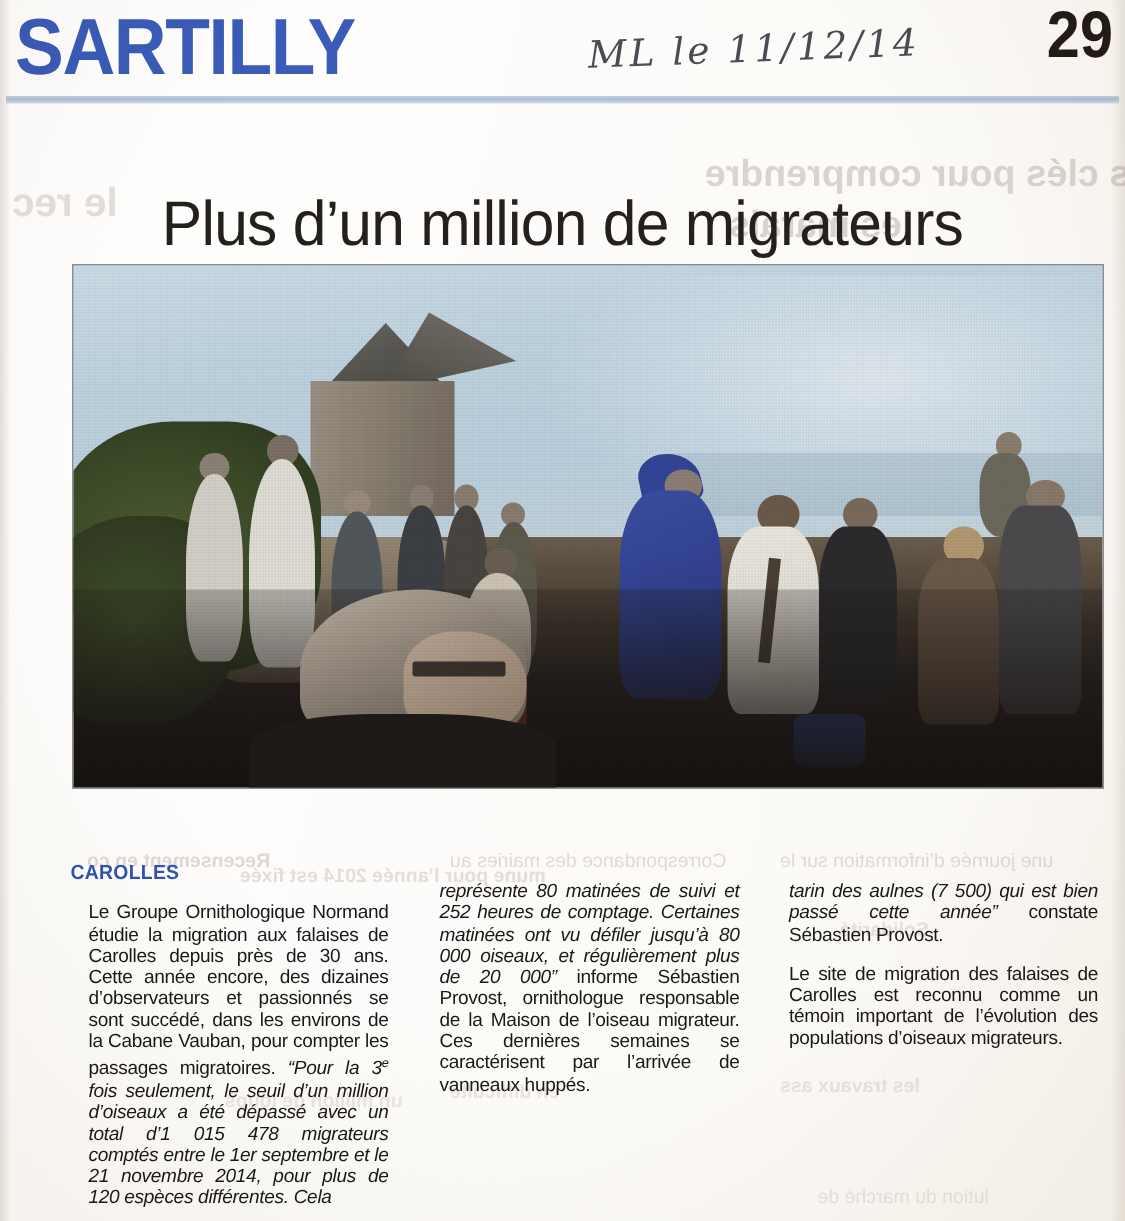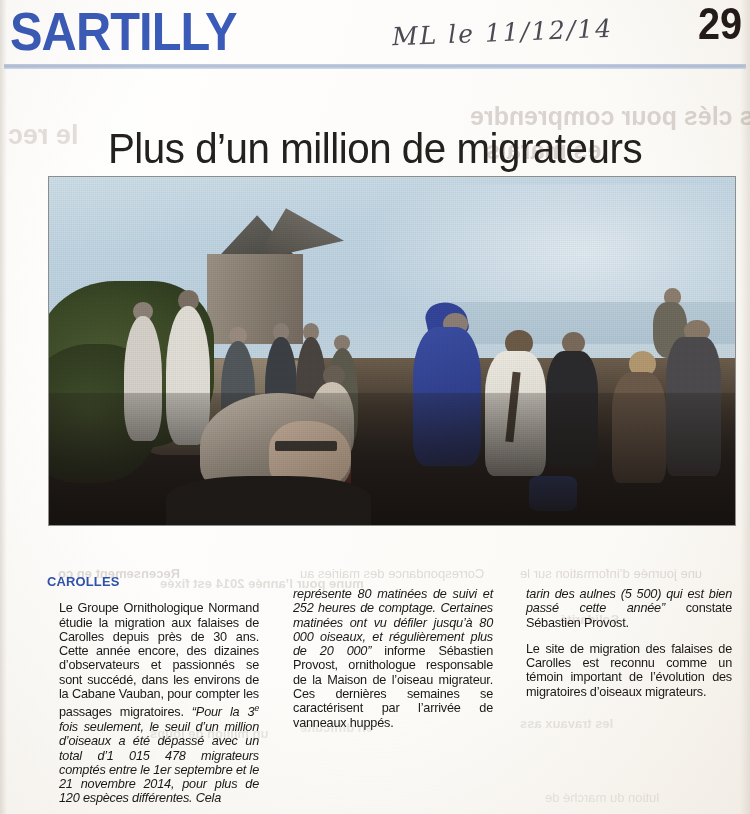--- a/index.html
+++ b/index.html
@@ -322,24 +322,24 @@
     </div>
 
     <div class="col col2">
       <p class="para">
         <span class="q">représente 80 matinées de suivi et 252 heures de comptage. Certaines matinées ont vu défiler jusqu’à 80 000 oiseaux, et régulièrement plus de 20 000”</span><span> informe Sébastien Provost, ornithologue responsable de la Maison de l’oiseau migrateur. Ces dernières semaines se caractérisent par l’arrivée de vanneaux huppés.</span>
       </p>
     </div>
 
     <div class="col col3">
       <p class="para">
-        <span class="q">tarin des aulnes (5 500) qui est bien passé cette année”</span><span> constate Sébastien Provost.</span>
+        <span class="q">tarin des aulnes (7 500) qui est bien passé cette année”</span><span> constate Sébastien Provost.</span>
       </p>
       <p class="para">
-        <span>Le site de migration des falaises de Carolles est reconnu comme un témoin important de l’évolution des migratoires d’oiseaux migrateurs.</span>
+        <span>Le site de migration des falaises de Carolles est reconnu comme un témoin important de l’évolution des populations d’oiseaux migrateurs.</span>
       </p>
     </div>
 
   </div>
 
   <div class="paper-tint"></div>
   <div class="scan-edge"></div>
   <div class="scan-edge-r"></div>
 </div>
 

